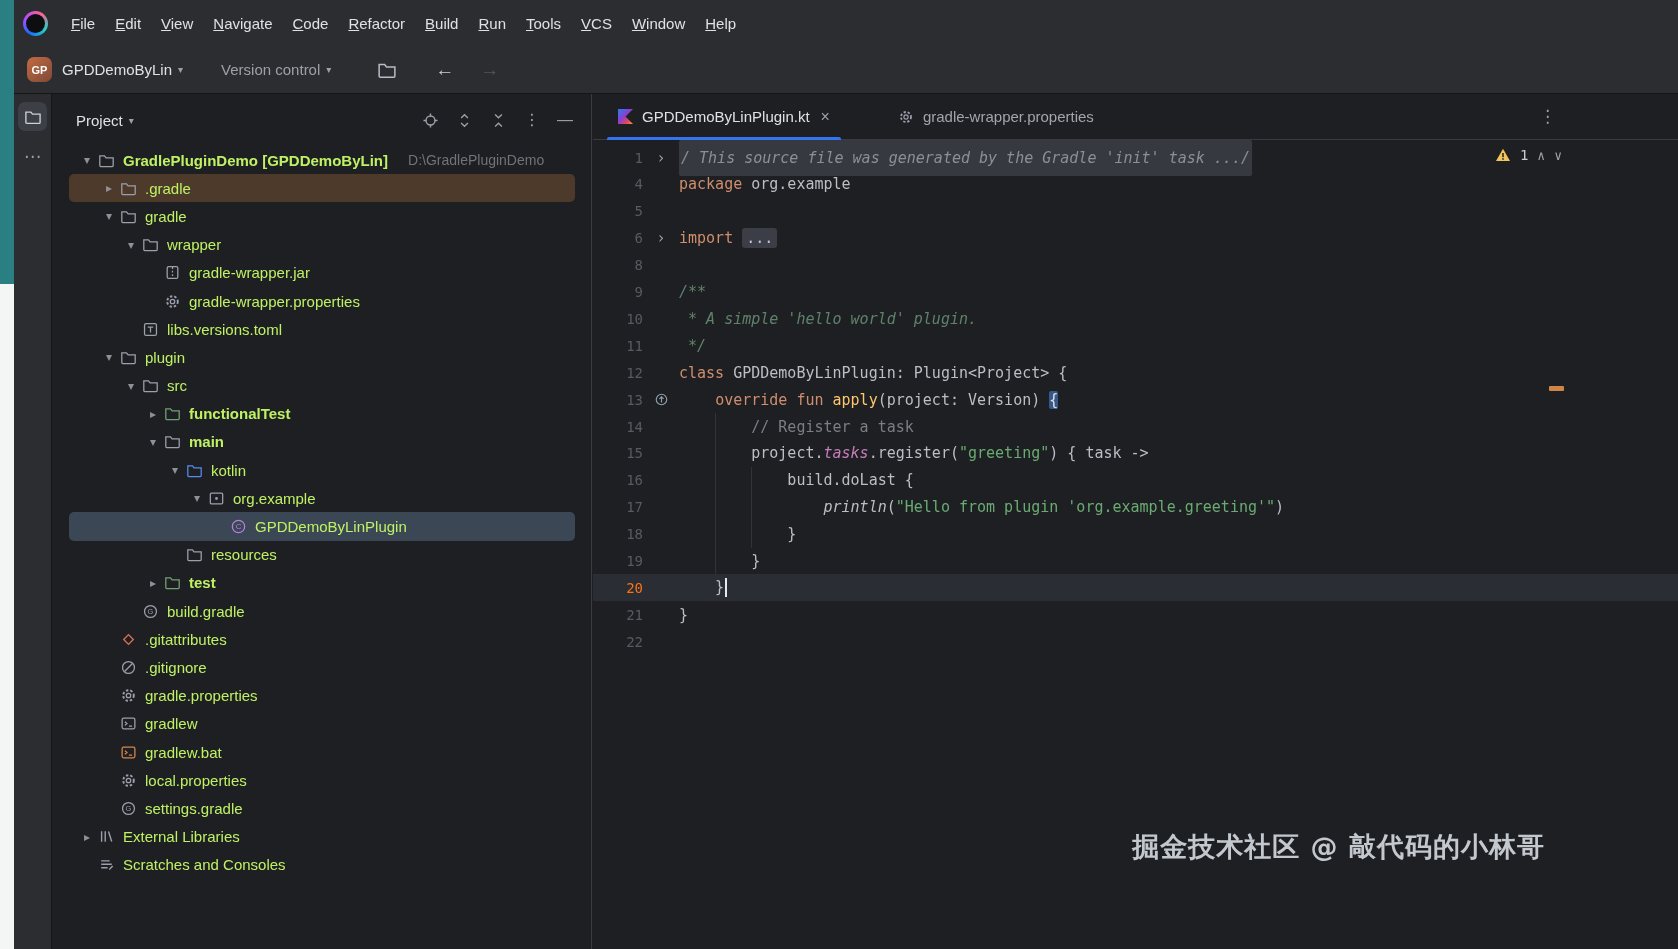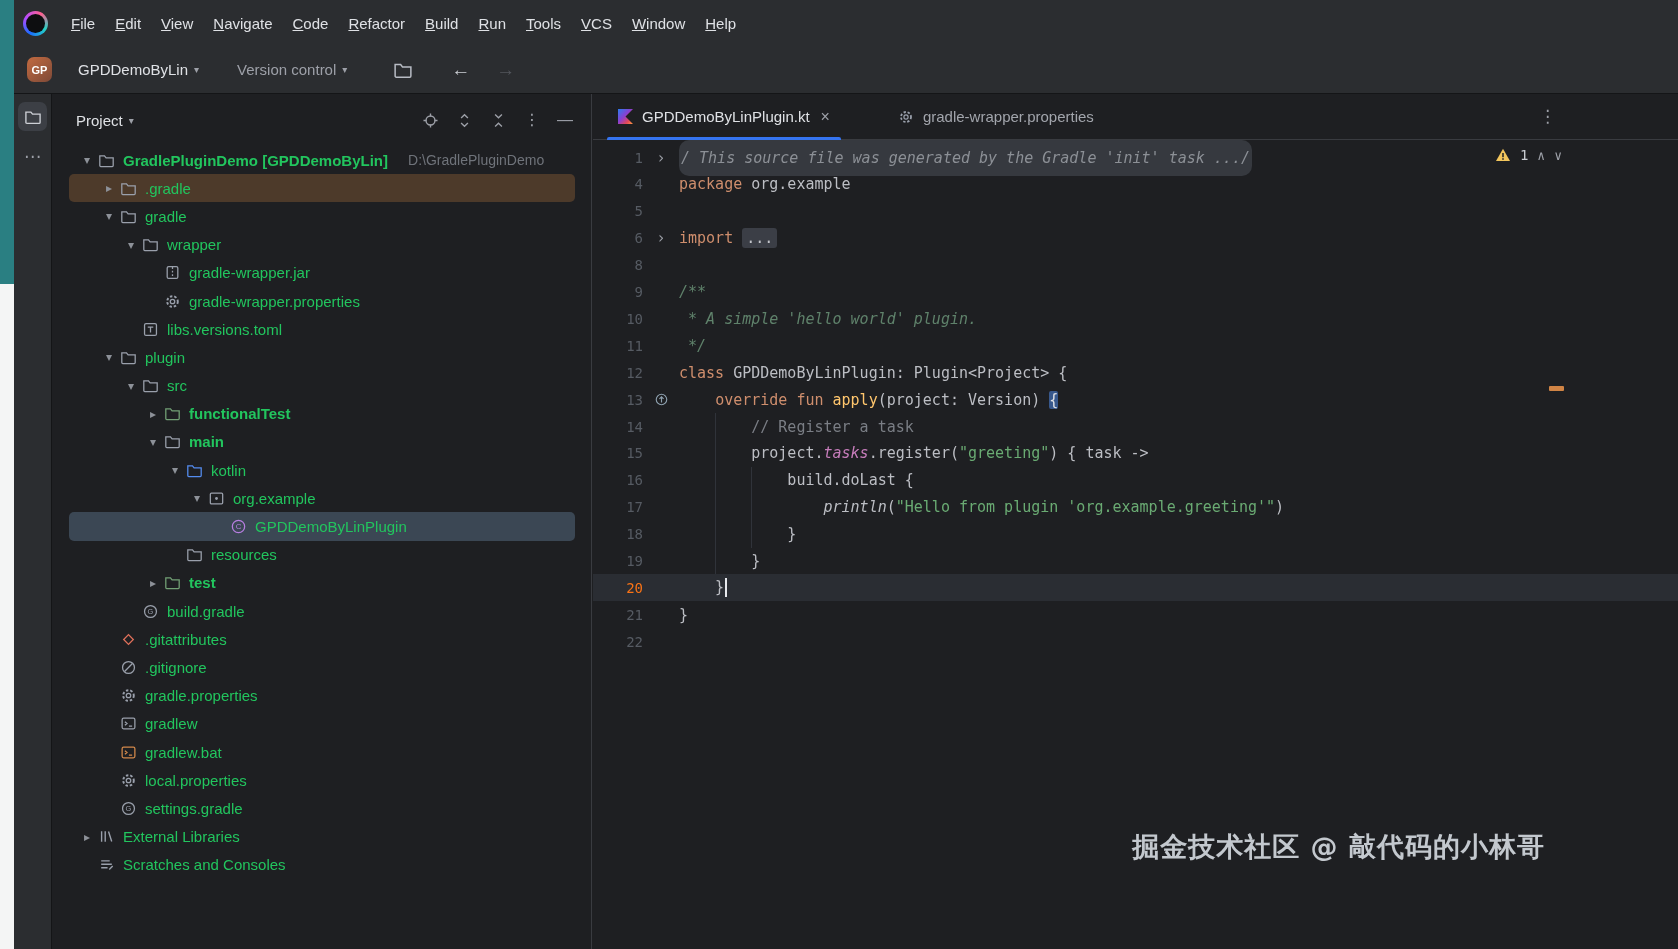--- a/index.html
+++ b/index.html
@@ -18,21 +18,21 @@
   .menu-items{display:flex;align-items:center;}
   .menu-item{display:inline-block;padding:5px 10px;font-size:15px;color:#dfe1e5;border-radius:4px;cursor:default;}
   .menu-item::first-letter{text-decoration:underline;}
 
   
   .toolbar{position:absolute;left:14px;top:46px;width:1664px;height:48px;background:#2b2d30;
            border-bottom:1px solid #141517;display:flex;align-items:center;box-sizing:border-box;}
   .gp-badge{margin-left:13px;width:25px;height:25px;border-radius:7px;flex:none;
             background:linear-gradient(140deg,#c26a40,#7e4a38);color:#fff;font-size:11px;font-weight:700;
             display:flex;align-items:center;justify-content:center;}
-  .tb-text{font-size:15px;margin-left:26px;}
+  .tb-text{font-size:15px;margin-left:10px;}
   .chev{font-size:10px;color:#9da0a8;margin-left:6px;}
   .vcs-text{color:#9da0a8;margin-left:38px;font-size:15px;}
   .tb-icon{margin-left:46px;width:20px;height:20px;color:#b8bcc4;}
   .nav-arrow{font-size:19px;margin-left:38px;color:#cdd0d6;}
   .nav-arrow.disabled{color:#54575d;margin-left:26px;}
 
   
   .activity-bar{position:absolute;left:14px;top:94px;width:38px;height:855px;background:#2b2d30;
                 border-right:1px solid #141517;display:flex;flex-direction:column;align-items:center;
                 padding-top:8px;box-sizing:border-box;}
@@ -50,21 +50,21 @@
   .pp-icons{margin-left:auto;display:flex;align-items:center;gap:17px;color:#9da0a8;}
   .pp-icon{width:17px;height:17px;color:#9da0a8;}
   .pp-icon-text{font-size:16px;color:#9da0a8;line-height:1;}
   .tree{position:absolute;top:52px;left:0;right:1px;bottom:0;overflow:hidden;}
   .trow{height:28.2px;display:flex;align-items:center;margin:0 15px 0 17px;border-radius:5px;
         font-size:15px;white-space:nowrap;box-sizing:border-box;}
   .trow.selected{background:#3b4754;}
   .trow.hlbrown{background:#4d3a2a;}
   .tchev{width:22px;flex:none;text-align:center;color:#8d9199;font-size:12px;}
   .ticon{width:17px;height:17px;flex:none;margin-right:8px;}
-  .tlabel{color:#22c55e;}
+  .tlabel{color:#bef264;}
   .tlabel.bold{font-weight:700;}
   .tsec{color:#6f737a;margin-left:20px;font-size:14px;}
   .ic-gray{color:#9aa0ac}.ic-green{color:#72a075}.ic-blue{color:#548cf0}
   .ic-purple{color:#b77ee0}.ic-orange{color:#d2884b}.ic-red{color:#e0705a}
 
   
   .editor{position:absolute;left:593px;top:94px;width:1085px;height:855px;background:#1e1f22;}
   .tab-strip{position:relative;height:46px;display:flex;align-items:center;border-bottom:1px solid #393b40;
              padding-left:12px;box-sizing:border-box;gap:42px;}
   .tab{height:46px;display:flex;align-items:center;gap:9px;padding:0 13px;font-size:15px;color:#a2a5ac;
@@ -89,21 +89,21 @@
   .fold-glyph{font-size:15px;color:#9da0a8;}
   .gut svg{width:15px;height:15px;color:#8fa2b0;}
   .codetxt{white-space:pre;color:#bcbec4;}
   .keyword{color:#cf8e6d}
   .string{color:#6aab73}
   .comment{color:#7a7e85}
   .doc{color:#5f826b;font-style:italic}
   .func{color:#ffc66d}
   .prop{color:#c77dbb;font-style:italic}
   .italic{font-style:italic}
-  .folded{background:#36393f;color:#8c9096;font-style:italic;border-radius:10px;padding:9px 2px;}
+  .folded{background:#36393f;color:#8c9096;font-style:italic;border-radius:2px;padding:9px 2px;}
   .fold{background:#3b3e46;color:#c3c5ca;border-radius:3px;padding:1px 4px;}
   .brace{background:#38588c;color:#dfe1e5;border-radius:2px;}
   .caret{display:inline-block;width:2px;height:19px;background:#e6e8ec;vertical-align:middle;margin-left:1px;}
   .guide{position:absolute;width:1px;background:#30333a;}
   .inspect{position:absolute;top:7px;right:116px;display:flex;align-items:center;gap:9px;color:#9da0a8;font-size:14px;}
   .inspect svg{width:16px;height:16px;}
   .warn-count{color:#c8cbd1;}
   .updown{font-size:13px;color:#9da0a8;}
   .stripe-mark{position:absolute;right:114px;top:246px;width:15px;height:5px;background:#d08445;border-radius:1px;}
 

